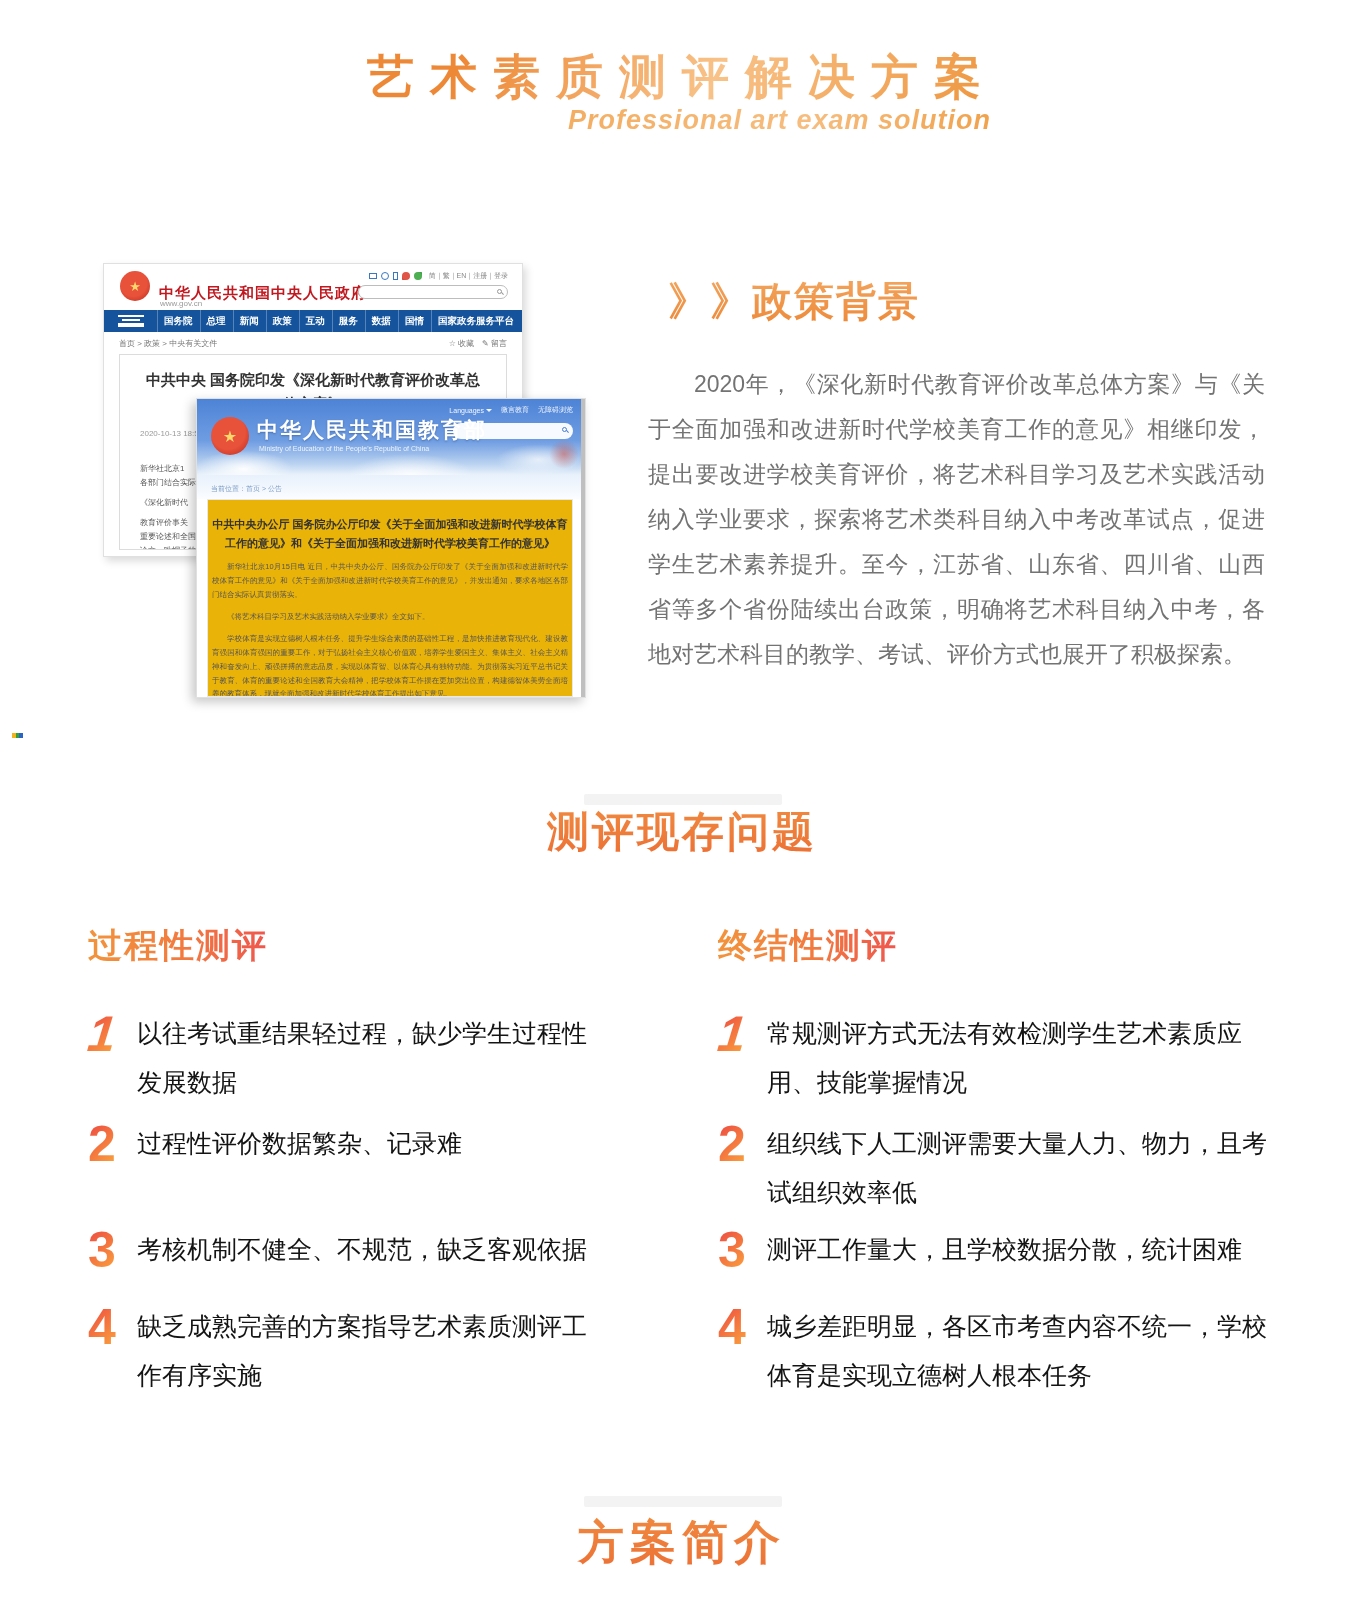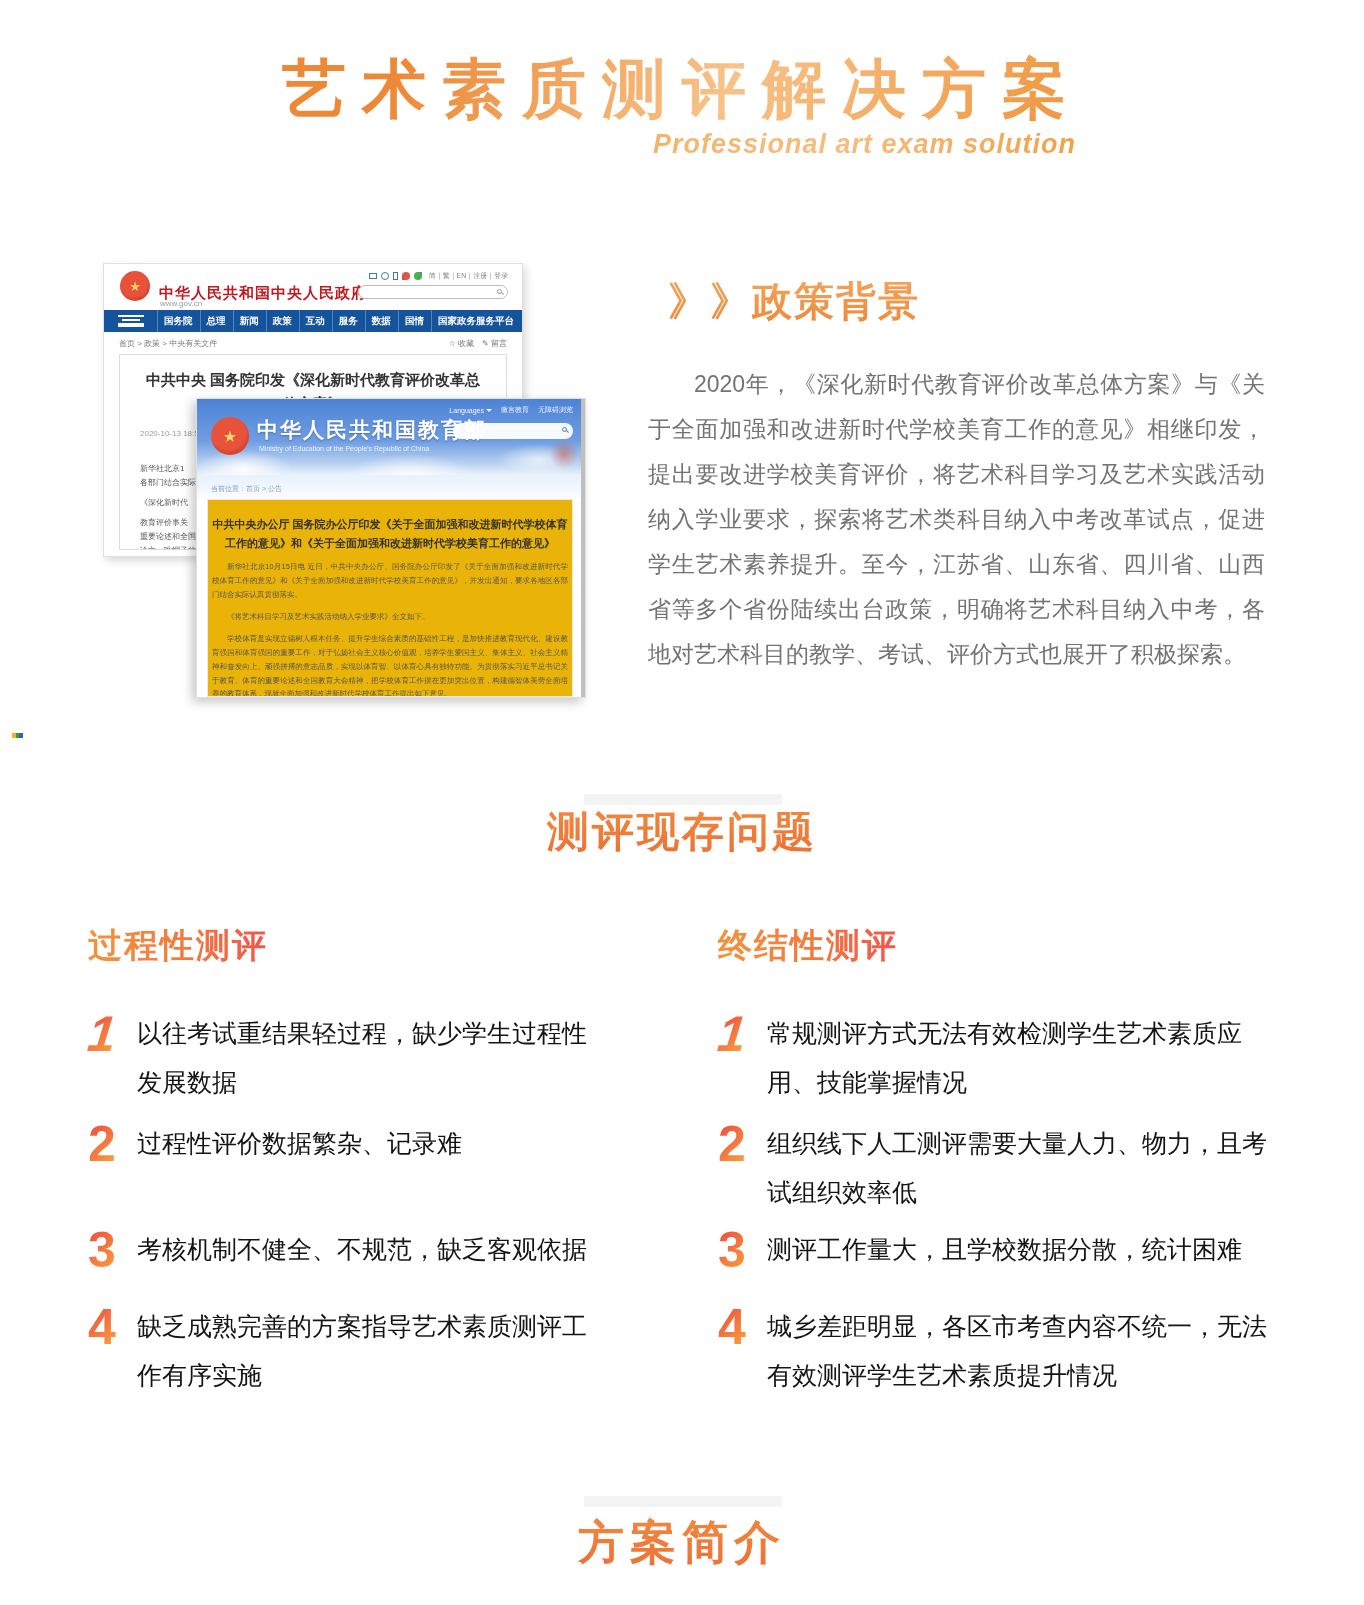--- a/index.html
+++ b/index.html
@@ -20,21 +20,21 @@
     .g-sec { background:linear-gradient(180deg,#f08a40,#ec6f34);
       -webkit-background-clip:text; background-clip:text; color:transparent; }
     .g-colhead { background:linear-gradient(90deg,#f2943c,#f2793f 55%,#ee564e);
       -webkit-background-clip:text; background-clip:text; color:transparent; }
     .g-num { background:linear-gradient(135deg,#ee4c42 10%,#f9993d 75%);
       -webkit-background-clip:text; background-clip:text; color:transparent; }
   }
   
   .title-wrap { position:absolute; top:46px; left:0; right:0; text-align:center; }
   .title-inner { display:inline-block; text-align:right; }
-  .main-title { display:block; font-size:64px; font-weight:900; letter-spacing:16px; white-space:nowrap;text-decoration:underline; }
+  .main-title { display:block; font-size:47px; font-weight:900; letter-spacing:16px; white-space:nowrap;text-decoration:underline; }
   .main-subtitle { display:block; font-size:27px; font-weight:800; font-style:italic; letter-spacing:1px; margin-top:-4px; padding-right:6px; }
   
   .shot { position:absolute; background:#fff; border:1px solid #e0e0e0; }
   .shot-gov { left:103px; top:263px; width:420px; height:294px; z-index:1;
     box-shadow:3px 4px 8px rgba(0,0,0,.15); }
   .shot-moe { left:196px; top:398px; width:390px; height:300px; z-index:2;
     box-shadow:-4px 4px 10px rgba(0,0,0,.22); overflow:hidden; }
   
   .gov-header { position:relative; height:46px; background:#fff; }
   .gov-emblem { position:absolute; left:16px; top:7px; width:30px; height:30px; border-radius:50%;
@@ -261,18 +261,18 @@
   <div class="item it2">
     <span class="num g-num">2</span>
     <span class="itxt">组织线下人工测评需要大量人力、物力，且考试组织效率低</span>
   </div>
   <div class="item it3">
     <span class="num g-num">3</span>
     <span class="itxt">测评工作量大，且学校数据分散，统计困难</span>
   </div>
   <div class="item it4">
     <span class="num g-num">4</span>
-    <span class="itxt">城乡差距明显，各区市考查内容不统一，无法有效测评学生艺术素质提升情况</span>
+    <span class="itxt">城乡差距明显，各区市考查内容不统一，学校体育是实现立德树人根本任务</span>
   </div>
 </div>
 
 <div class="section-bar bar-solution"></div>
 <div class="solution-heading g-sec">方案简介</div>
 
 </body></html>

